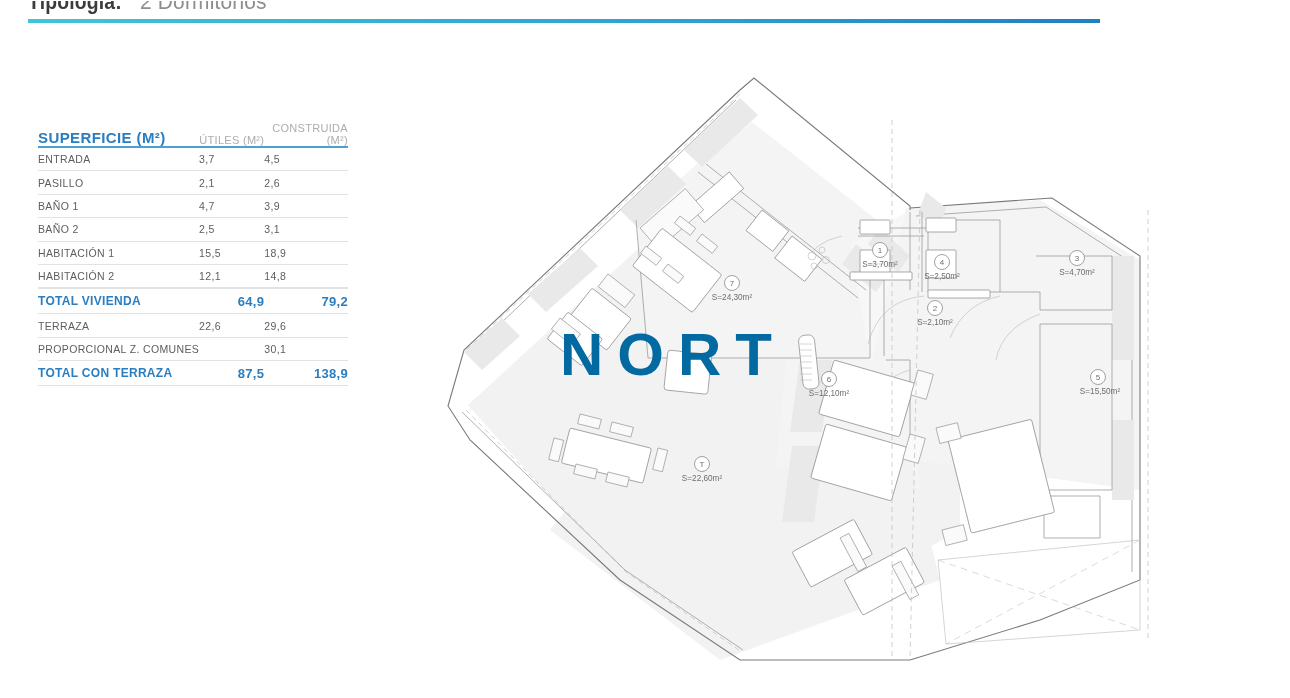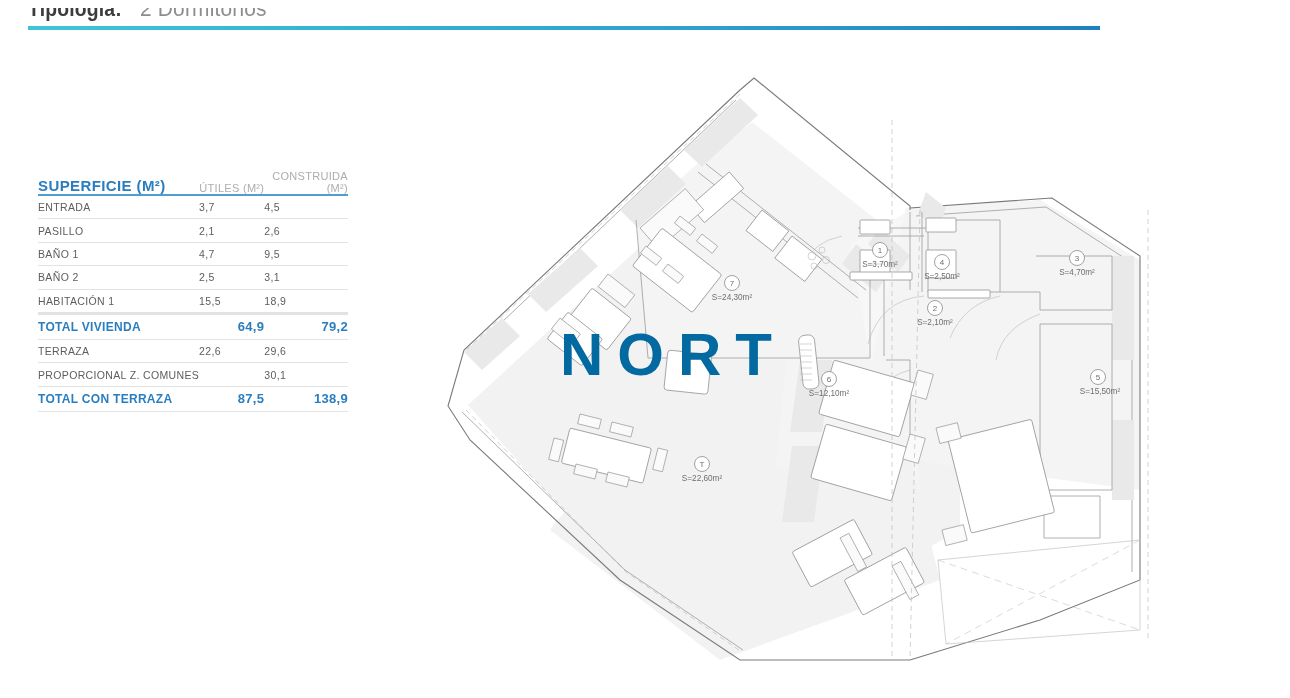--- a/index.html
+++ b/index.html
@@ -6,21 +6,21 @@
   body{
     width:1290px;height:698px;
     background:#ffffff;
     font-family:"Liberation Sans", sans-serif;
     overflow:hidden;
     position:relative;
   }
 
   
   #header{
-    position:absolute;left:0;top:8px;width:1100px;height:30px;
+    position:absolute;left:0;top:1px;width:1100px;height:30px;
     overflow:hidden;
   }
   #title-row{
     position:absolute;left:28px;top:-12px;
     white-space:nowrap;
     font-size:22px;
     letter-spacing:.2px;
   }
   #title-label{
     font-weight:bold;
@@ -41,21 +41,21 @@
   #accent-rule{
     position:absolute;left:28px;top:18px;width:1227px;height:4px;
     background:linear-gradient(90deg,#3fc5d8 0%,#37b9d4 18%,#2d9fd0 55%,#1f7fc0 88%,#1f7fc0 100%);
   }
 
   
   #surface-table{
     position:absolute;left:38px;top:122px;width:310px;
   }
   #tbl{
-    width:100%;border-collapse:collapse;margin-top:48px;
+    width:100%;border-collapse:collapse;
   }
   #tbl th,#tbl td{padding:0;}
   .thead-row th{
     vertical-align:bottom;
     padding-bottom:5px;
   }
   .th-title{
     text-align:left;
     color:#2a7ec0;
     font-weight:bold;
@@ -168,40 +168,45 @@
           <td class="lbl">PASILLO</td>
           <td class="num c1">2,1</td>
           <td class="num c2">2,6</td>
         </tr>
         <tr class="rule-light">
           <td colspan="3"></td>
         </tr>
         <tr class="data-row">
           <td class="lbl">BAÑO 1</td>
           <td class="num c1">4,7</td>
-          <td class="num c2">9,5</td>
+          <td class="num c2">3,9</td>
         </tr>
         <tr class="rule-light">
           <td colspan="3"></td>
         </tr>
         <tr class="data-row">
           <td class="lbl">BAÑO 2</td>
           <td class="num c1">2,5</td>
           <td class="num c2">3,1</td>
         </tr>
         <tr class="rule-light">
           <td colspan="3"></td>
         </tr>
         <tr class="data-row">
           <td class="lbl">HABITACIÓN 1</td>
           <td class="num c1">15,5</td>
           <td class="num c2">18,9</td>
         </tr>
         <tr class="rule-light">
           <td colspan="3"></td>
+        </tr>
+        <tr class="data-row">
+          <td class="lbl">HABITACIÓN 2</td>
+          <td class="num c1">12,1</td>
+          <td class="num c2">14,8</td>
         </tr>
         <tr class="rule-light">
           <td colspan="3"></td>
         </tr>
         <tr class="rule-light">
           <td colspan="3"></td>
         </tr>
         <tr class="total-row">
           <td class="lbl">TOTAL VIVIENDA</td>
           <td class="num c1">64,9</td>

